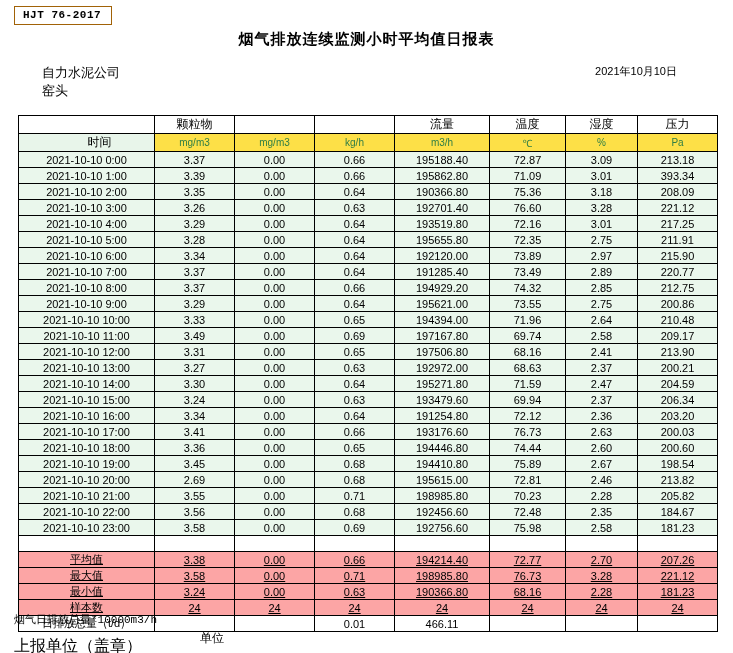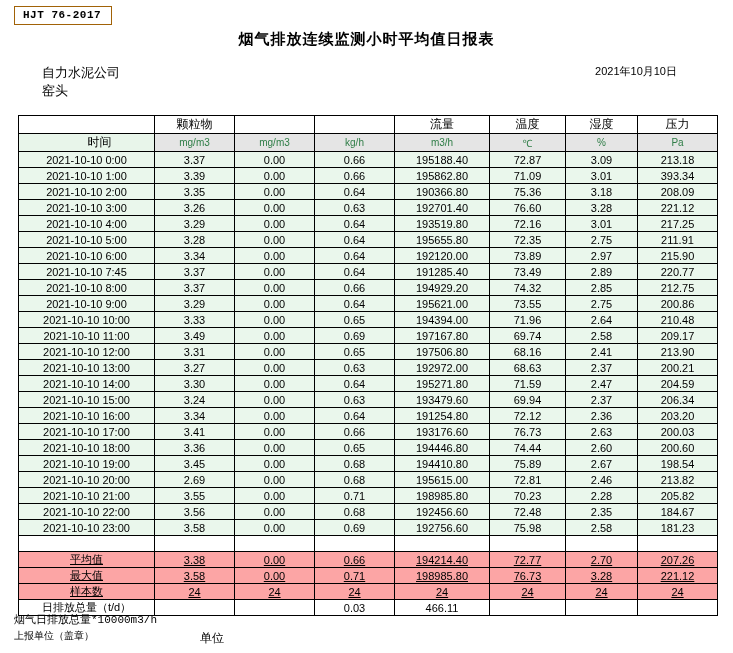--- a/index.html
+++ b/index.html
@@ -67,21 +67,21 @@
     vertical-align: middle;
     white-space: nowrap;
     overflow: hidden;
   }
   .hdr-group td {
     height: 22px;
     font-size: 12px;
     font-weight: normal;
   }
   .hdr-units td {
-    background: #e5e5e5;
+    background: #fde047;
     color: #2e7d46;
     font-size: 10px;
     height: 15px;
   }
   .hdr-units td.time-cell {
     color: #000;
     font-size: 12px;
     background: #e8f5ea;
     padding-left: 28px;
   }
@@ -108,21 +108,22 @@
   .footer {
     position: absolute;
     left: 14px;
     top: 612px;
     font-size: 11px;
     line-height: 16px;
     font-family: "Liberation Mono", monospace;
   }
   .footer .line2 {
     font-family: Liberation Sans, sans-serif;
-    font-size: 10px;
+    font-size: 16px;
+    margin-top: 10px;
   }
   .unit-label {
     position: absolute;
     left: 200px;
     top: 630px;
     font-size: 12px;
   }
   col.c-time { width: 136px; }
   col.c-d { width: 80px; }
   col.c-flow { width: 95px; }
@@ -240,21 +241,21 @@
         <td class="time-cell">2021-10-10 6:00</td>
         <td>3.34</td>
         <td>0.00</td>
         <td>0.64</td>
         <td>192120.00</td>
         <td>73.89</td>
         <td>2.97</td>
         <td>215.90</td>
       </tr>
       <tr class="data-row">
-        <td class="time-cell">2021-10-10 7:45</td>
+        <td class="time-cell">2021-10-10 7:00</td>
         <td>3.37</td>
         <td>0.00</td>
         <td>0.64</td>
         <td>191285.40</td>
         <td>73.49</td>
         <td>2.89</td>
         <td>220.77</td>
       </tr>
       <tr class="data-row">
         <td class="time-cell">2021-10-10 8:00</td>
@@ -440,34 +441,44 @@
         <td class="label-cell">最大值</td>
         <td>3.58</td>
         <td>0.00</td>
         <td>0.71</td>
         <td>198985.80</td>
         <td>76.73</td>
         <td>3.28</td>
         <td>221.12</td>
       </tr>
       <tr class="summary-row">
+        <td class="label-cell">最小值</td>
+        <td>3.24</td>
+        <td>0.00</td>
+        <td>0.63</td>
+        <td>190366.80</td>
+        <td>68.16</td>
+        <td>2.28</td>
+        <td>181.23</td>
+      </tr>
+      <tr class="summary-row">
         <td class="label-cell">样本数</td>
         <td>24</td>
         <td>24</td>
         <td>24</td>
         <td>24</td>
         <td>24</td>
         <td>24</td>
         <td>24</td>
       </tr>
       <tr class="total-row">
         <td>日排放总量（t/d）</td>
         <td>&nbsp;</td>
         <td>&nbsp;</td>
-        <td>0.03</td>
+        <td>0.01</td>
         <td>466.11</td>
         <td>&nbsp;</td>
         <td>&nbsp;</td>
         <td>&nbsp;</td>
       </tr>
     </tbody>
 </table>
 
 <div class="footer">
   <div>烟气日排放总量*10000m3/h</div>

